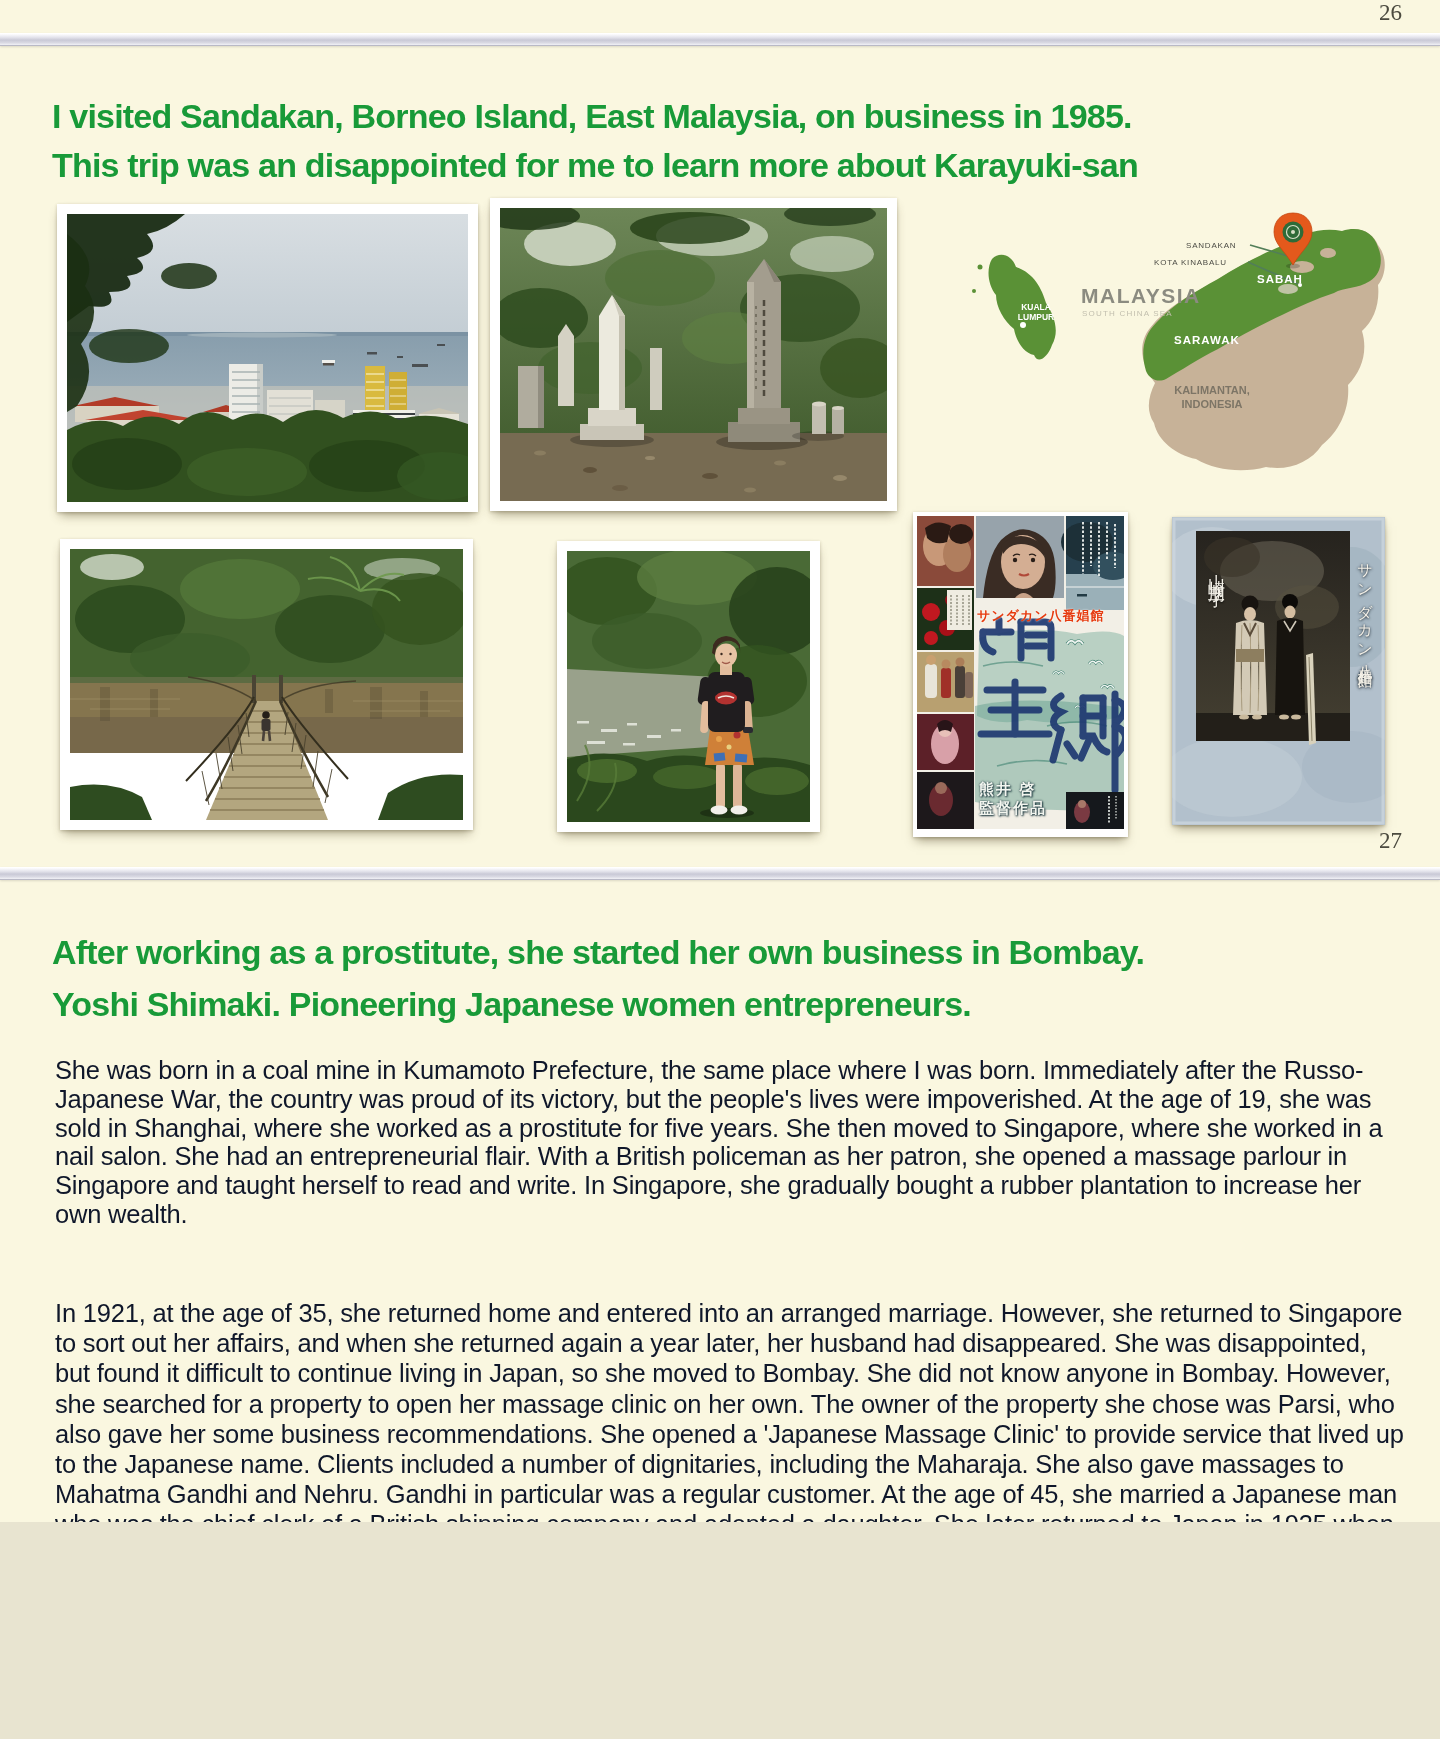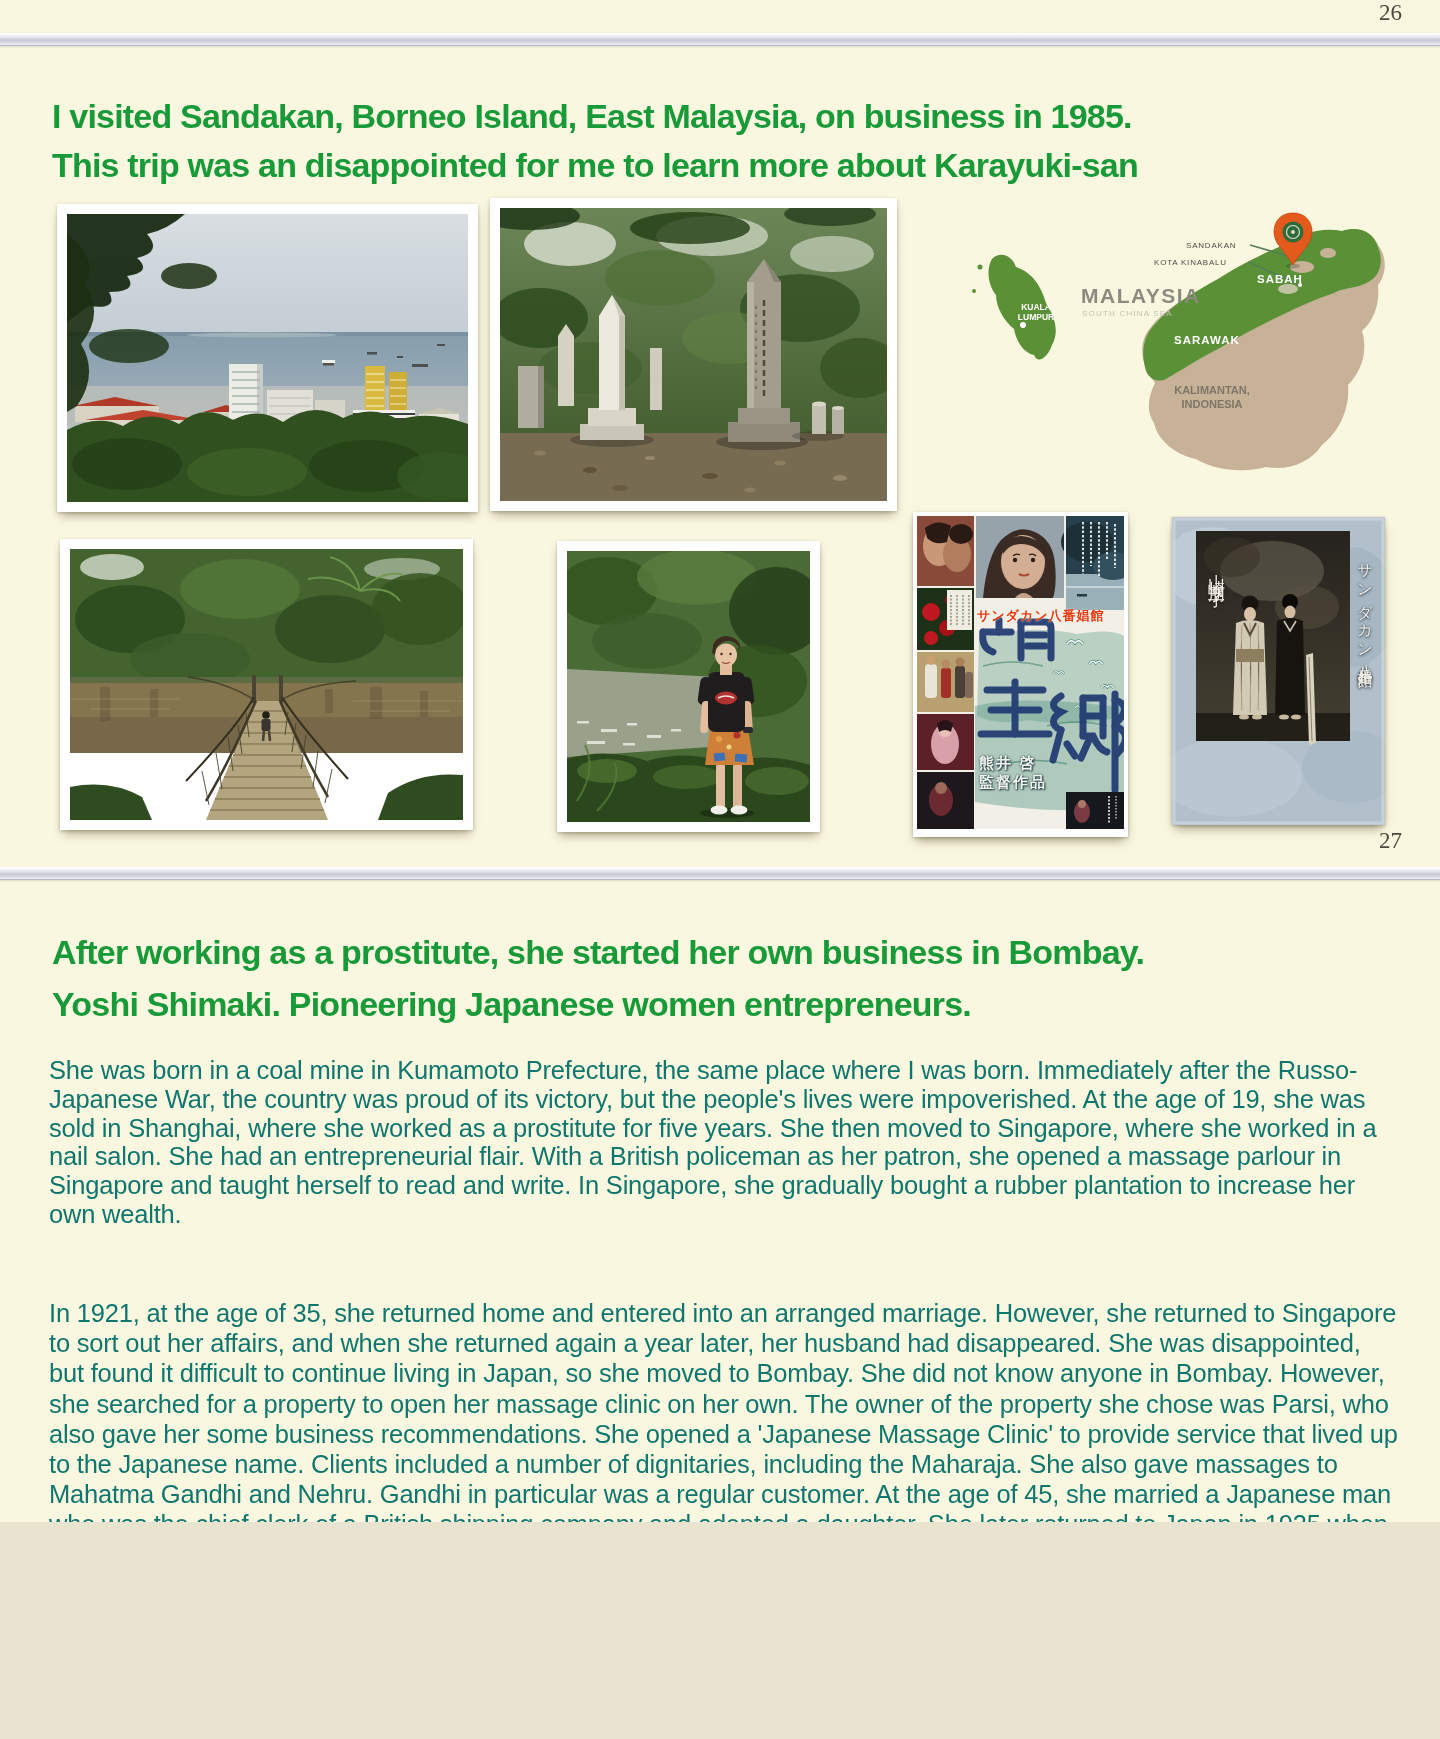--- a/index.html
+++ b/index.html
@@ -7,36 +7,36 @@
         font-family:"Liberation Sans",sans-serif;}
   .pagenum{position:absolute;right:38px;font-family:"Liberation Serif",serif;
            font-size:23px;color:#4b4a3f;}
   .divider{position:absolute;left:0;width:1440px;height:11px;
            background:linear-gradient(180deg,#fdfdfe 0%,#e4e4ec 30%,#c9c9d6 55%,#d8d8e2 78%,#f1f1f6 100%);
            border-top:1px solid #ffffff;border-bottom:1px solid #b9b9c6;
            box-shadow:0 1px 2px rgba(0,0,0,.12);}
   .heading{position:absolute;left:52px;font-weight:bold;font-size:34px;letter-spacing:-0.8px;
            color:#189A38;line-height:49px;white-space:nowrap;}
   .heading.h2{line-height:52px;}
-  .bodytext{position:absolute;left:49px;width:1350px;font-size:25.5px;color:#0f766e;
+  .bodytext{position:absolute;left:55px;width:1350px;font-size:25.5px;color:#0f172a;
             letter-spacing:-0.2px;}
   .p1{line-height:28.8px;}
   .p2{line-height:30.2px;}
   .photo{position:absolute;background:#ffffff;padding:10px;
          box-shadow:0 6px 10px -3px rgba(70,60,25,.45),0 1px 3px rgba(70,60,25,.25);}
   .photo svg{display:block;}
   .poster{position:absolute;background:#ffffff;padding:4px;
           box-shadow:0 6px 10px -3px rgba(70,60,25,.5),0 1px 3px rgba(70,60,25,.3);}
   .book{position:absolute;box-shadow:0 6px 10px -3px rgba(70,60,25,.5),0 1px 3px rgba(70,60,25,.3);}
   .overlay{position:absolute;white-space:nowrap;}
   .vtext{writing-mode:vertical-rl;text-orientation:upright;}
   .poster-title{left:64px;top:95px;font-size:13px;font-weight:bold;color:#e63a0e;
                 letter-spacing:1px;text-shadow:0 0 2px rgba(255,255,255,.9);}
   .poster-credit{left:66px;font-size:15px;font-weight:bold;color:#f2f5ef;
-                 text-shadow:1px 1px 2px #17333a,0 0 2px #17333a;letter-spacing:2px;}
+                 text-shadow:1px 1px 2px #17333a,0 0 2px #17333a;letter-spacing:2px;margin-top:26px;}
   .book-author{left:33px;top:44px;font-size:17px;color:#f4f1e8;letter-spacing:6px;
                text-shadow:0 1px 2px rgba(0,0,0,.6);}
   .book-title{left:183px;top:36px;font-size:15px;color:#f4f1e8;letter-spacing:3px;
               text-shadow:0 1px 3px rgba(25,35,45,.85),0 0 2px rgba(25,35,45,.6);}
   .maplabel{font-family:"Liberation Sans",sans-serif;}
 </style>
 </head>
 <body>
 
 <div class="page">

